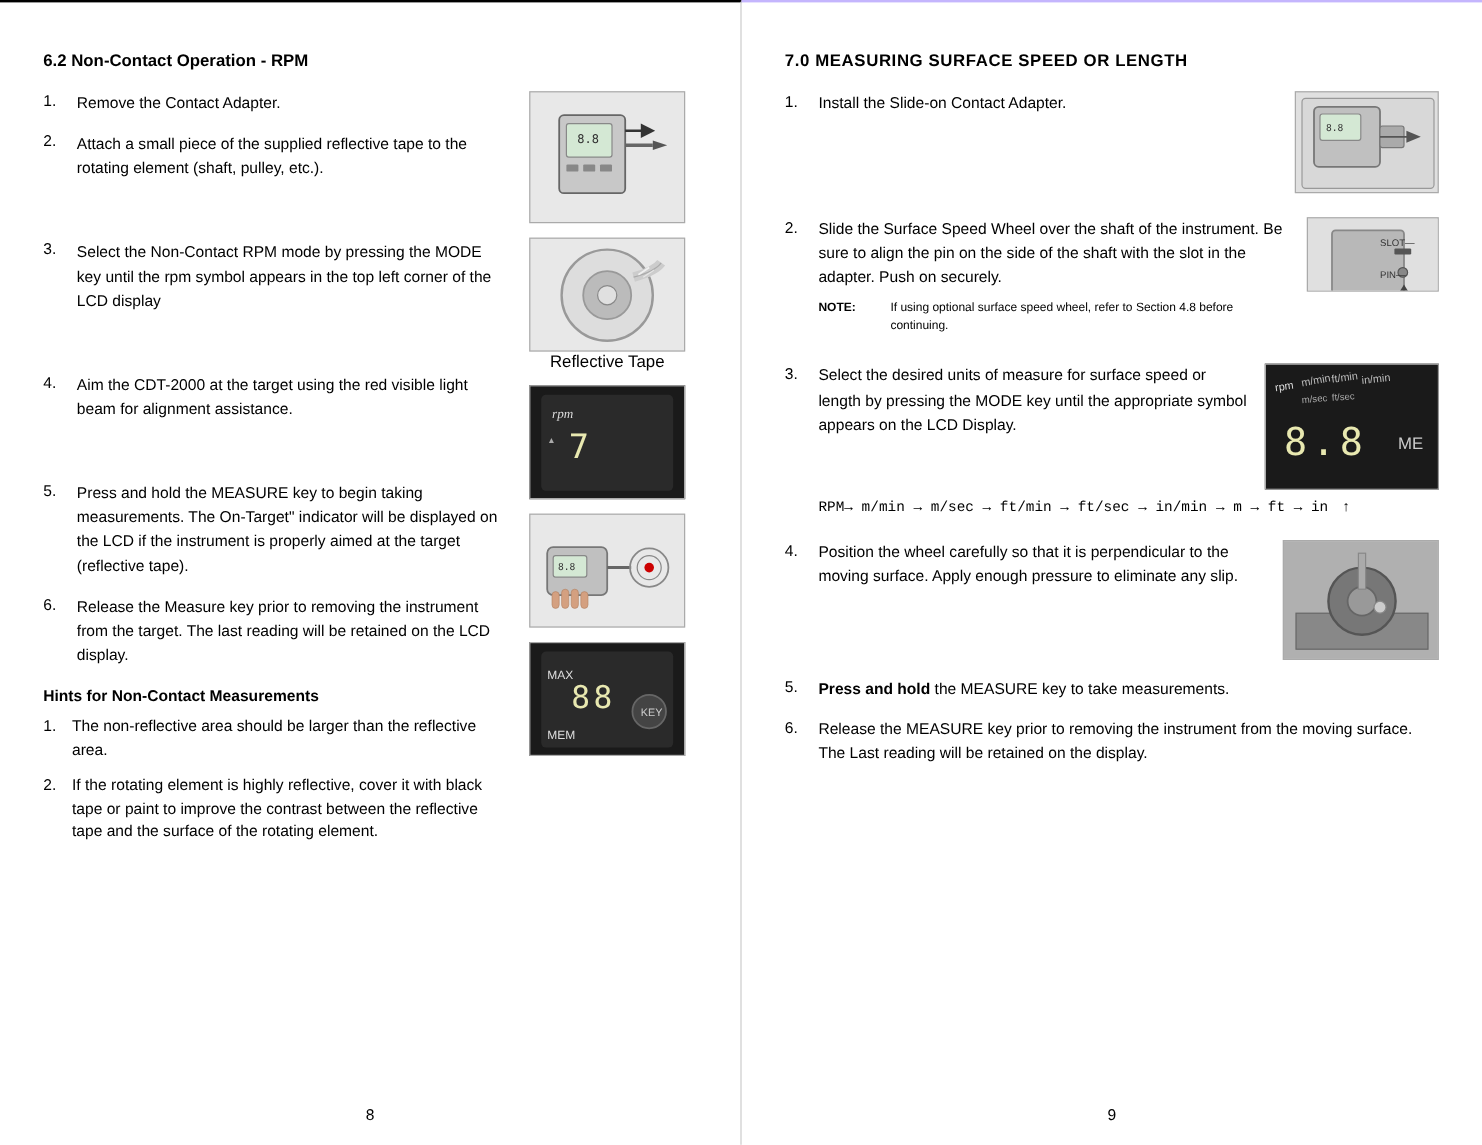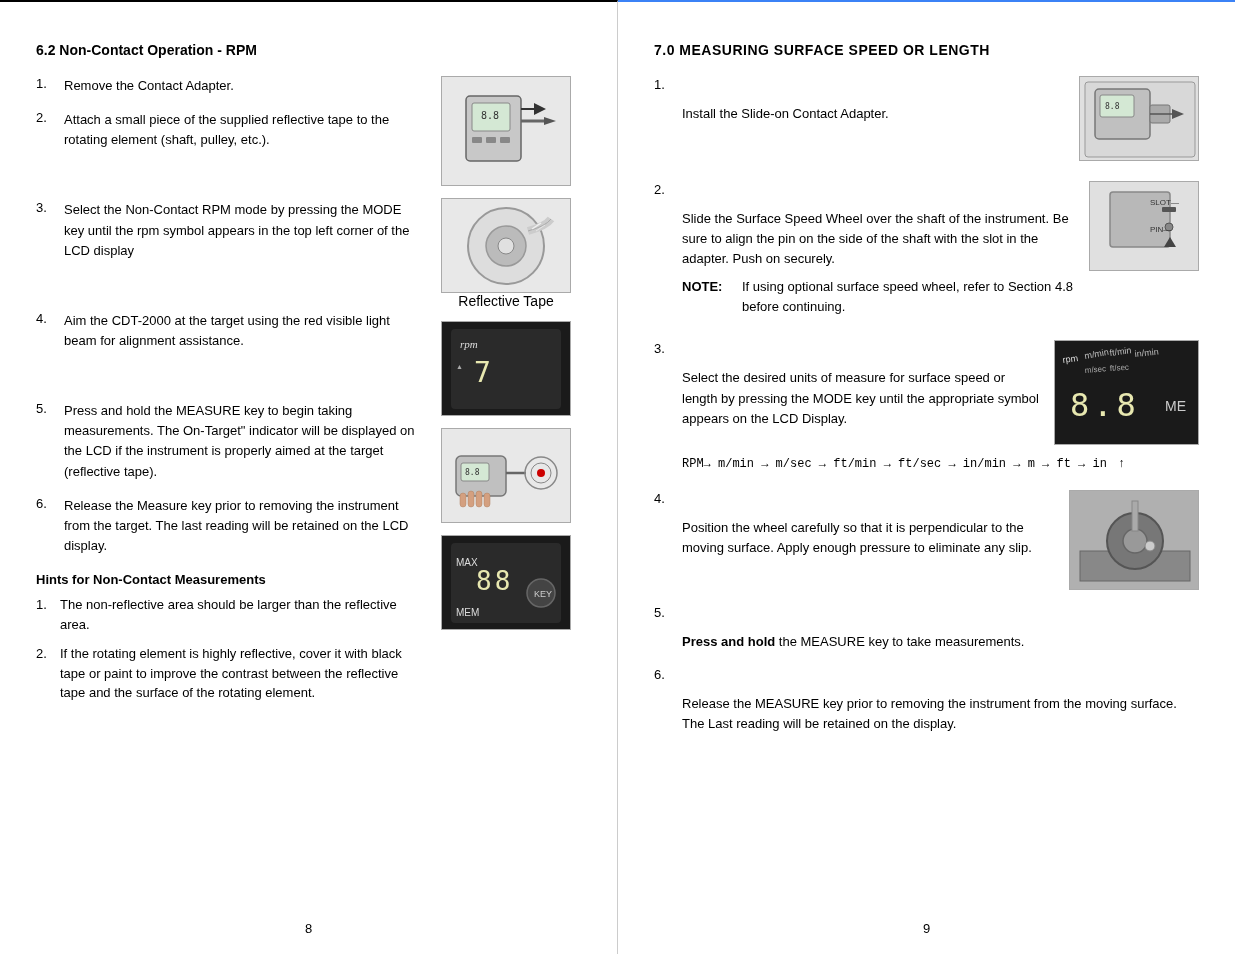--- a/index.html
+++ b/index.html
@@ -20,21 +20,21 @@
     .left-page, .right-page {
       flex: 1;
       padding: 40px 36px 48px 36px;
       position: relative;
       border-top: 2px solid #000;
     }
     .left-page {
       border-right: 1px solid #ccc;
     }
     .right-page {
-      border-top: 2px solid #3b82f6;
+      border-top: 2px solid #c4b5fd;
     }
     h2.section-title {
       font-size: 14px;
       font-weight: bold;
       margin-bottom: 18px;
     }
     h2.section-title-caps {
       font-size: 14px;
       font-weight: bold;
       text-transform: uppercase;
@@ -132,30 +132,29 @@
     }
     .right-step-num {
       min-width: 28px;
       font-size: 13px;
       padding-top: 1px;
     }
     .right-step-content {
       flex: 1;
       font-size: 13px;
       line-height: 1.55;
-      margin-top: 28px;
     }
     .right-step-img {
       margin-left: 12px;
     }
     .note-row {
       display: flex;
       margin-left: 0px;
       margin-bottom: 8px;
-      font-size: 13px;
+      font-size: 10px;
       line-height: 1.5;
     }
     .note-label {
       font-weight: bold;
       min-width: 60px;
     }
     .note-text {
       flex: 1;
     }
     .rpm-sequence {
@@ -163,21 +162,21 @@
       margin: 4px 0 16px 28px;
       line-height: 1.6;
       font-family: Liberation Mono, monospace;
     }
     .rpm-arrow-up {
       display: inline-block;
       margin-left: 2px;
     }
     .slot-pin-box {
       width: 110px;
-      height: 90px;
+      height: 62px;
       border: 1px solid #aaa;
       background: #e0e0e0;
       position: relative;
       overflow: hidden;
     }
     .units-img-box {
       width: 145px;
       height: 105px;
       border: 1px solid #aaa;
       background: #222;

